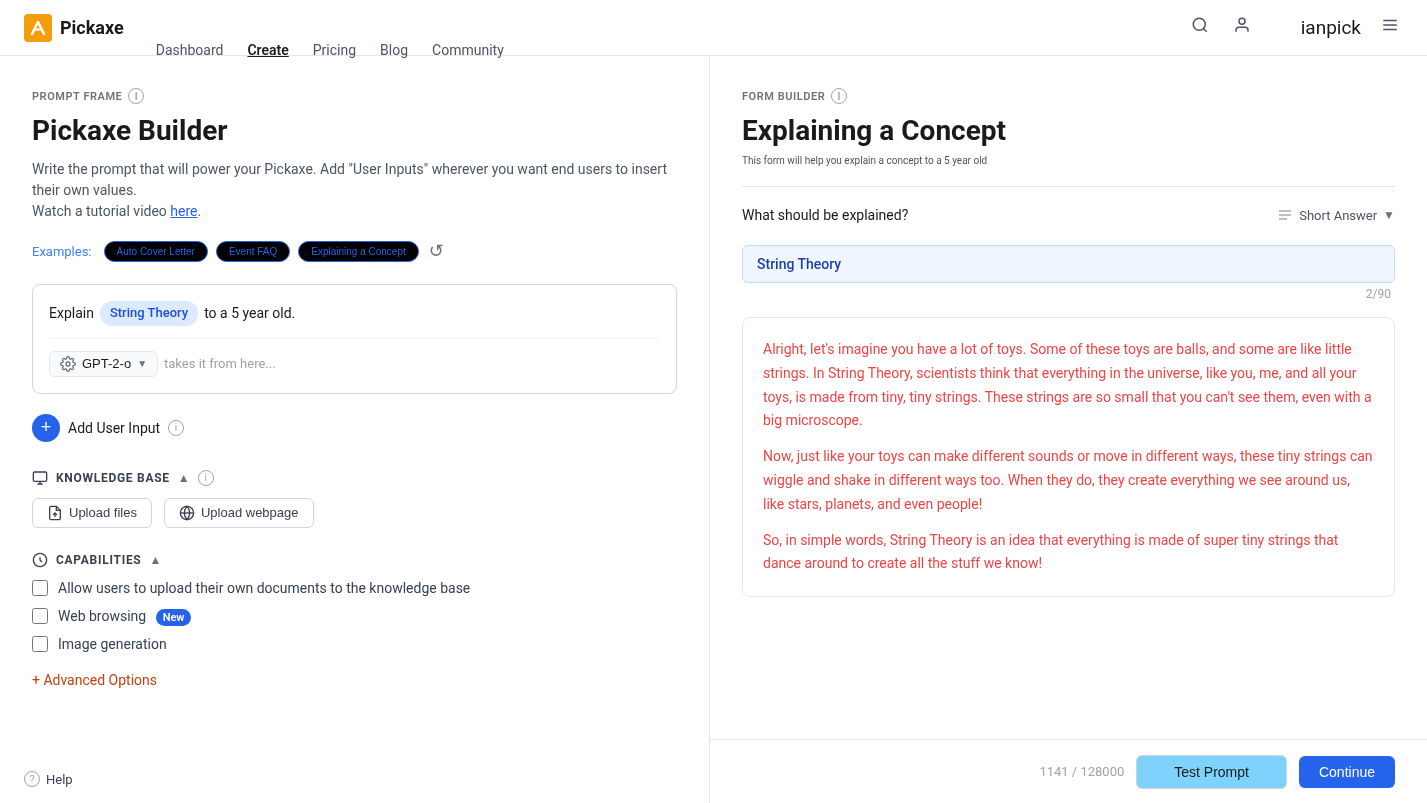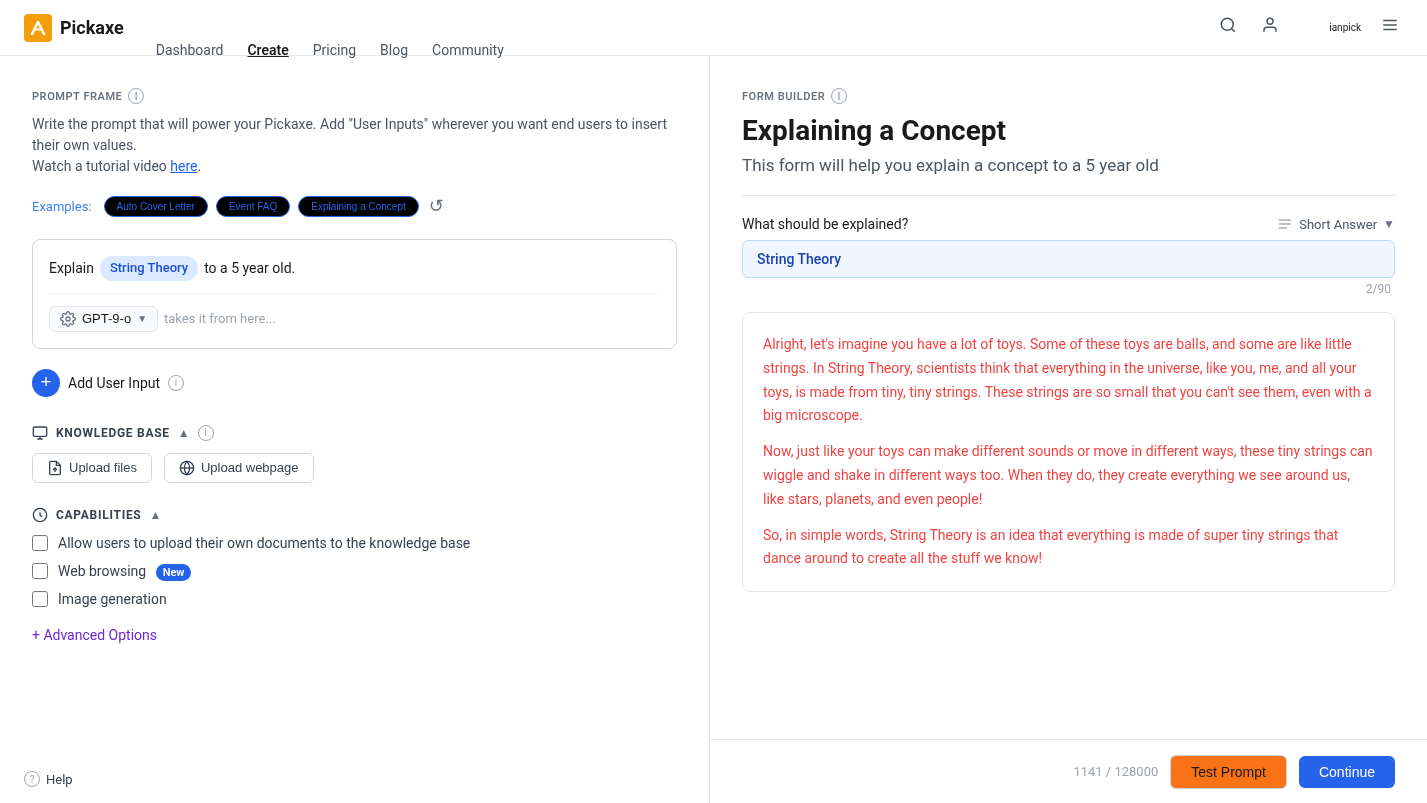--- a/index.html
+++ b/index.html
@@ -9,21 +9,21 @@
     .navbar {
       display: flex; align-items: center; padding: 0 24px; height: 56px;
       border-bottom: 1px solid #e5e7eb; background: #fff; position: fixed; top: 0; left: 0; right: 0; z-index: 100;
     }
     .navbar-logo { display: flex; align-items: center; gap: 8px; font-weight: 700; font-size: 18px; color: #1a1a1a; text-decoration: none; margin-right: 32px; }
     .navbar-logo-icon { width: 28px; height: 28px; }
     .navbar-links { display: flex; gap: 24px; align-items: center; flex: 1; margin-top: 44px; }
     .navbar-link { font-size: 14px; color: #4b5563; text-decoration: none; cursor: pointer; }
     .navbar-link.active { font-weight: 600; color: #1a1a1a; text-decoration: underline; }
     .navbar-right { display: flex; align-items: center; gap: 16px; }
-    .navbar-username { font-size: 10px; color: #1a1a1a; margin-left: 30px; }
+    .navbar-username { font-size: 19px; color: #1a1a1a; margin-left: 30px; }
     .icon-btn { background: none; border: none; cursor: pointer; color: #4b5563; font-size: 18px; padding: 4px; }
 
     
     .main-layout { display: flex; margin-top: 56px; height: calc(100vh - 56px); }
     .left-panel { width: 710px; min-width: 710px; border-right: 1px solid #e5e7eb; overflow-y: auto; padding: 32px 32px 80px; }
     .right-panel { flex: 1; overflow-y: auto; padding: 32px 32px 80px; position: relative; }
 
     
     .section-label { font-size: 11px; font-weight: 600; color: #6b7280; text-transform: uppercase; letter-spacing: 0.05em; display: flex; align-items: center; gap: 6px; margin-bottom: 10px; }
     .info-icon { width: 16px; height: 16px; border: 1.5px solid #9ca3af; border-radius: 50%; display: inline-flex; align-items: center; justify-content: center; font-size: 10px; color: #9ca3af; cursor: pointer; flex-shrink: 0; }
@@ -78,30 +78,30 @@
     
     .capabilities-section { margin-bottom: 20px; }
     .checkbox-row { display: flex; align-items: flex-start; gap: 10px; margin-top: 12px; }
     .checkbox-row input[type="checkbox"] { width: 16px; height: 16px; cursor: pointer; }
     .checkbox-label { font-size: 14px; color: #374151; }
     .new-badge {
       background: #2563eb; color: #fff; font-size: 11px; font-weight: 600; padding: 2px 7px; border-radius: 10px; margin-left: 6px;
     }
 
     
-    .advanced-options { font-size: 14px; color: #6d28d9; cursor: pointer; margin-top: 16px; }
+    .advanced-options { font-size: 14px; color: #c2410c; cursor: pointer; margin-top: 16px; }
 
     
     .help-row { position: fixed; bottom: 16px; left: 24px; display: flex; align-items: center; gap: 6px; font-size: 13px; color: #374151; cursor: pointer; }
 
     
     .form-title { font-size: 28px; font-weight: 700; color: #1a1a1a; margin-bottom: 8px; }
-    .form-subtitle { font-size: 17px; color: #4b5563; padding-bottom: 20px; border-bottom: 1px solid #e5e7eb; margin-bottom: 20px; }
-
-    .form-field-label-row { display: flex; align-items: center; justify-content: space-between; margin-bottom: 8px; }
+    .form-subtitle { font-size: 10px; color: #4b5563; padding-bottom: 20px; border-bottom: 1px solid #e5e7eb; margin-bottom: 20px; }
+
+    .form-field-label-row { display: flex; align-items: center; justify-content: space-between; margin-bottom: 22px; }
     .form-field-label { font-size: 14px; color: #1a1a1a; }
     .field-type-selector { display: flex; align-items: center; gap: 6px; font-size: 13px; color: #4b5563; cursor: pointer; }
 
     .string-theory-input {
       background: #eff6ff; border: 1px solid #bfdbfe; border-radius: 6px; padding: 10px 14px;
       font-size: 14px; color: #1e40af; font-weight: 500; margin-bottom: 4px; position: relative;
     }
     .char-count { text-align: right; font-size: 12px; color: #9ca3af; padding-right: 4px; margin-bottom: 16px; }
 
     .response-box {
@@ -109,21 +109,21 @@
     }
     .response-box p + p { margin-top: 12px; }
 
     
     .bottom-bar {
       position: fixed; bottom: 0; right: 0; left: 710px; height: 64px;
       background: #fff; border-top: 1px solid #e5e7eb; display: flex; align-items: center; justify-content: flex-end; gap: 12px; padding: 0 32px;
     }
     .token-count { font-size: 13px; color: #9ca3af; }
     .test-prompt-btn {
-      padding: 8px 20px; border: 1.5px solid #d1d5db; border-radius: 6px; background: #f97316; font-size: 14px; font-weight: 500; cursor: pointer; color: #1a1a1a;
+      padding: 8px 37px; border: 1.5px solid #d1d5db; border-radius: 6px; background: #7dd3fc; font-size: 14px; font-weight: 500; cursor: pointer; color: #1a1a1a;
     }
     .continue-btn {
       padding: 8px 20px; border: none; border-radius: 6px; background: #2563eb; font-size: 14px; font-weight: 500; cursor: pointer; color: #fff;
     }
   </style>
 </head>
 <body>
 
 <nav class="navbar">
   <a class="navbar-logo">
@@ -167,20 +167,21 @@
 
 <div class="main-layout">
 
   <div class="left-panel">
 
     <div class="section-label">
       <span>PROMPT FRAME</span>
       <span class="info-icon">i</span>
     </div>
 
+    <h1 class="page-title">Pickaxe Builder</h1>
 
     <p class="description-text">
       <span>Write the prompt that will power your Pickaxe. Add "User Inputs" wherever you want end users to insert their own values.</span><br>
       <span>Watch a tutorial video </span><a href="#">here</a>.
     </p>
 
     <div class="examples-row">
       <span class="examples-label">Examples:</span>
       <button class="example-btn">Auto Cover Letter</button>
       <button class="example-btn">Event FAQ</button>
@@ -193,21 +194,21 @@
         <span>Explain</span>
         <span class="user-input-tag">String Theory</span>
         <span>to a 5 year old.</span>
       </div>
       <div class="model-selector">
         <button class="model-select-btn">
           <svg width="16" height="16" viewBox="0 0 24 24" fill="none" stroke="#6b7280" stroke-width="2">
               <circle cx="12" cy="12" r="3"></circle>
               <path d="M19.4 15a1.65 1.65 0 0 0 .33 1.82l.06.06a2 2 0 0 1-2.83 2.83l-.06-.06a1.65 1.65 0 0 0-1.82-.33 1.65 1.65 0 0 0-1 1.51V21a2 2 0 0 1-4 0v-.09A1.65 1.65 0 0 0 9 19.4a1.65 1.65 0 0 0-1.82.33l-.06.06a2 2 0 0 1-2.83-2.83l.06-.06A1.65 1.65 0 0 0 4.68 15a1.65 1.65 0 0 0-1.51-1H3a2 2 0 0 1 0-4h.09A1.65 1.65 0 0 0 4.6 9a1.65 1.65 0 0 0-.33-1.82l-.06-.06a2 2 0 0 1 2.83-2.83l.06.06A1.65 1.65 0 0 0 9 4.68a1.65 1.65 0 0 0 1-1.51V3a2 2 0 0 1 4 0v.09a1.65 1.65 0 0 0 1 1.51 1.65 1.65 0 0 0 1.82-.33l.06-.06a2 2 0 0 1 2.83 2.83l-.06.06A1.65 1.65 0 0 0 19.4 9a1.65 1.65 0 0 0 1.51 1H21a2 2 0 0 1 0 4h-.09a1.65 1.65 0 0 0-1.51 1z"></path>
             </svg>
-          <span>GPT-9-o</span>
+          <span>GPT-2-o</span>
           <span class="chevron">▼</span>
         </button>
         <span class="model-placeholder">takes it from here...</span>
       </div>
     </div>
 
     <div class="add-user-input-row">
       <button class="add-btn">+</button>
       <span class="add-user-input-label">Add User Input</span>
       <span class="info-icon">i</span>

